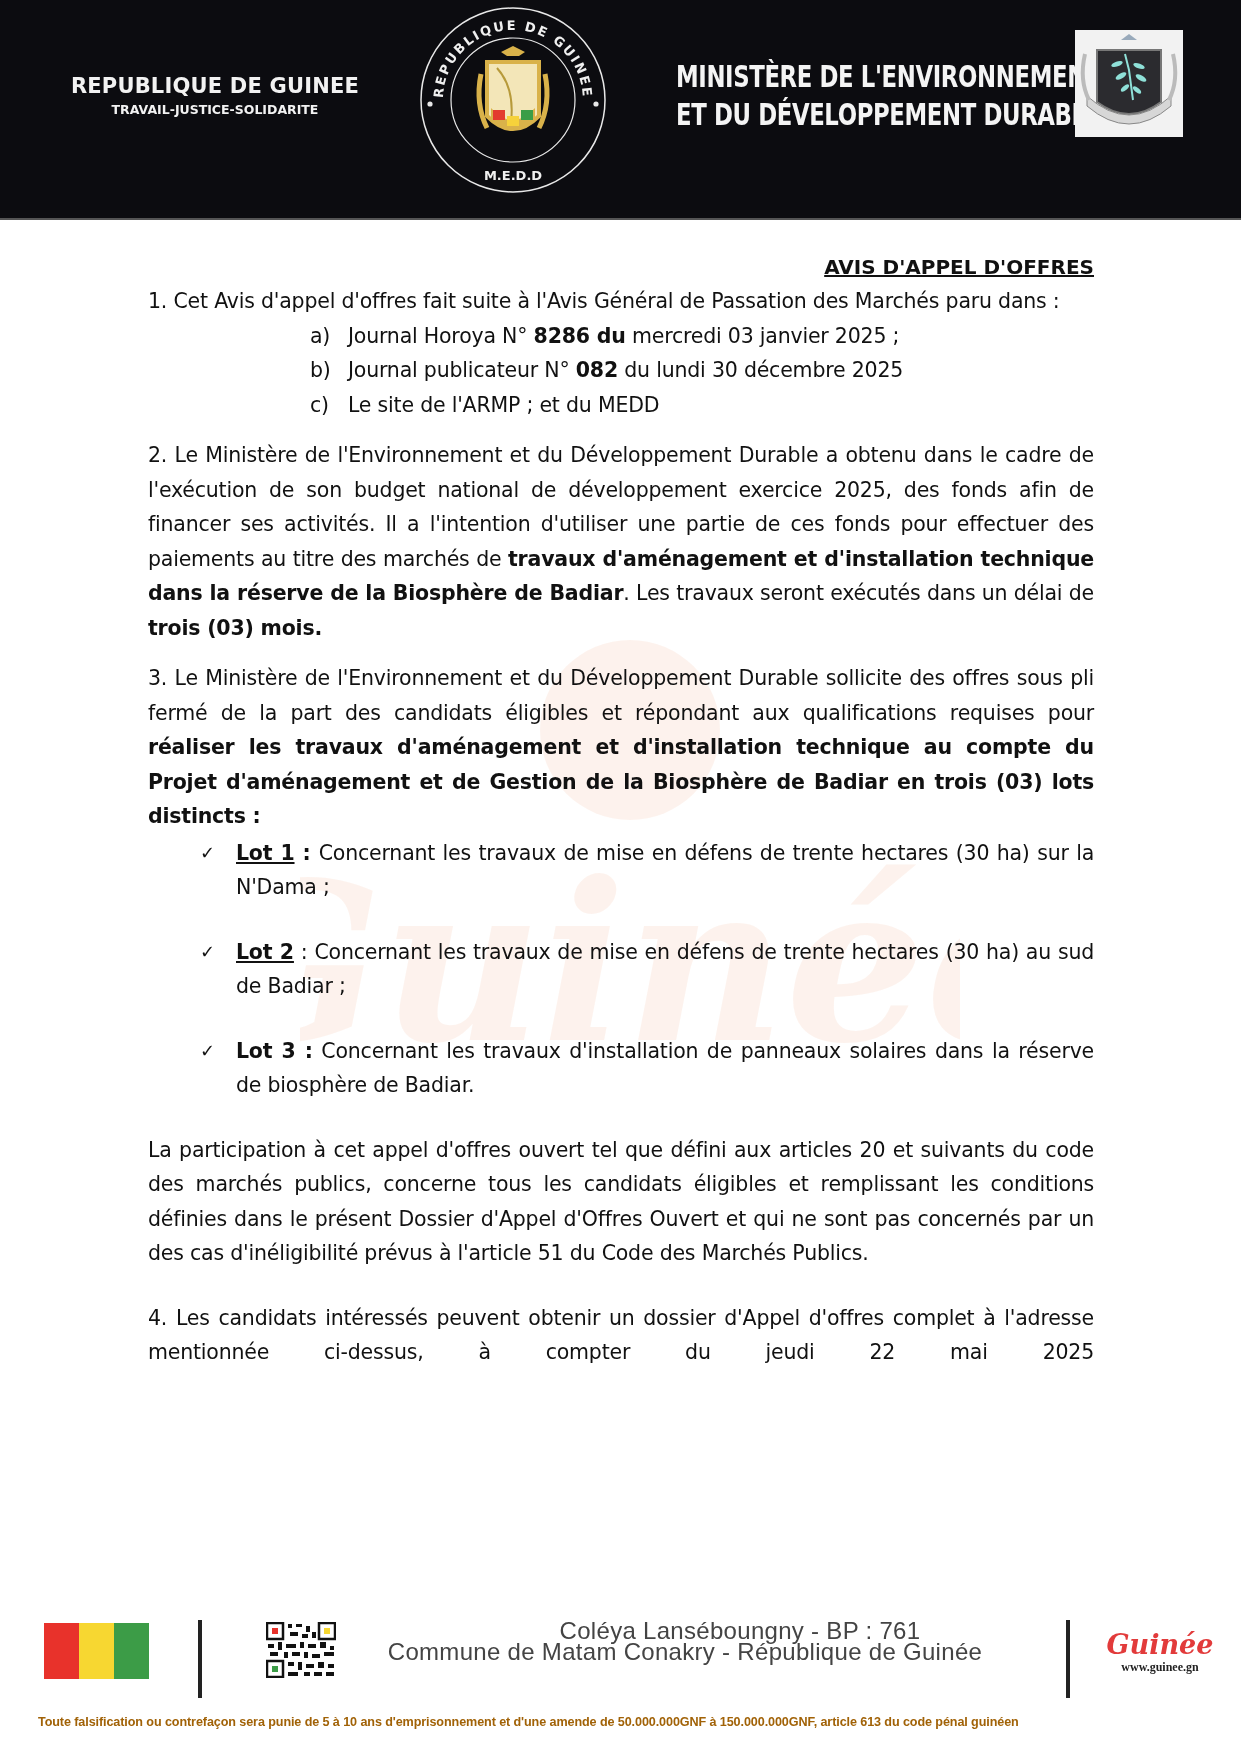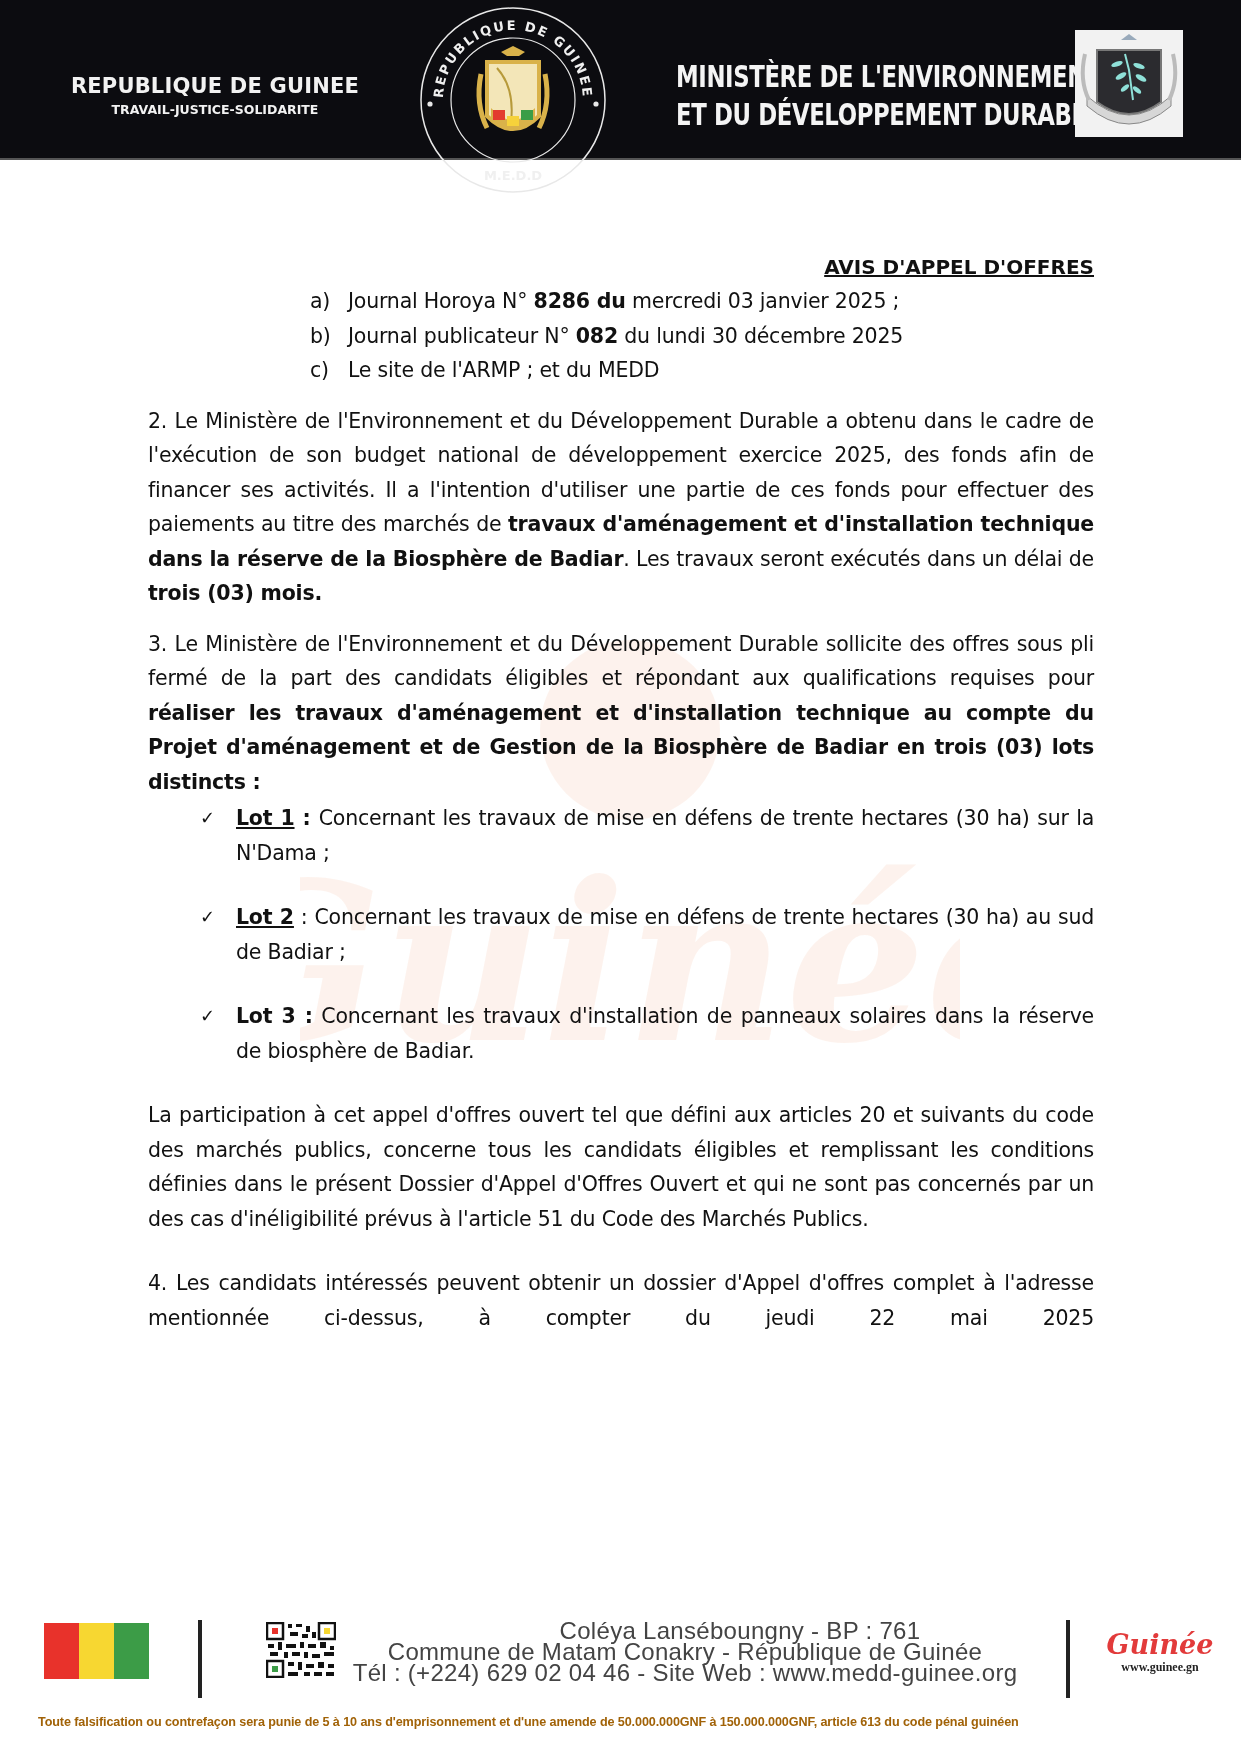--- a/index.html
+++ b/index.html
@@ -1,21 +1,21 @@
 <!DOCTYPE html>
 <html><head>
 <meta charset="utf-8">
 <style>
   * { box-sizing: border-box; margin: 0; padding: 0; }
   html, body { width: 1241px; height: 1755px; background: #ffffff; overflow: hidden; }
   body { position: relative; font-family: "DejaVu Sans", sans-serif; color: #111; }
 
   
   .header {
-    position: absolute; left: 0; top: 0; width: 1241px; height: 160px;
+    position: absolute; left: 0; top: 0; width: 1241px; height: 220px;
     background: #0c0c10;
     border-bottom: 2px solid #555;
   }
   .hdr-left {
     position: absolute; left: 60px; top: 74px; width: 310px; text-align: center; color: #f2f2f2;
   }
   .hdr-left .country {
     font-family: "DejaVu Sans", sans-serif; font-weight: bold; font-size: 21px; letter-spacing: 0.2px;
   }
   .hdr-left .motto {
@@ -149,20 +149,21 @@
 </div>
 
 <svg class="watermark" viewBox="0 0 660 520">
   <circle cx="330" cy="110" r="90" fill="#e76a2a"></circle>
   <text x="330" y="420" text-anchor="middle" font-family="DejaVu Serif, serif" font-style="italic" font-weight="bold" font-size="220" fill="#e76a2a">Guinée</text>
 </svg>
 
 <div class="content">
   <div class="title">AVIS D'APPEL D'OFFRES</div>
 
+  <div class="para">1. Cet Avis d'appel d'offres fait suite à l'Avis Général de Passation des Marchés paru dans :</div>
   <div class="sublist">
     <div class="sub">
       <span class="mark">a)</span>
       <span><span>Journal Horoya N° </span><b>8286 du</b><span> mercredi 03 janvier 2025 ;</span></span>
     </div>
     <div class="sub">
       <span class="mark">b)</span>
       <span><span>Journal publicateur N° </span><b>082</b><span> du lundi 30 décembre 2025</span></span>
     </div>
     <div class="sub">
@@ -244,21 +245,20 @@
       <rect x="22" y="50" width="10" height="4"></rect>
         <rect x="38" y="50" width="6" height="4"></rect>
         <rect x="48" y="50" width="8" height="4"></rect>
         <rect x="60" y="50" width="8" height="4"></rect>
     </g>
   </svg>
 
   <div class="address">
     <div>Coléya Lanséboungny - BP : 761</div>
     <div>Commune de Matam Conakry - République de Guinée</div>
-    <div>Tél : (+224) 629 02 04 46 - Site Web : www.medd-guinee.org</div>
   </div>
 
   <div class="vbar" style="left:1066px"></div>
 
   <div class="gn-logo">
     <div class="gn-word">Guinée</div>
     <div class="gn-url">www.guinee.gn</div>
   </div>
 
   <div class="legal">Toute falsification ou contrefaçon sera punie de 5 à 10 ans d'emprisonnement et d'une amende de 50.000.000GNF à 150.000.000GNF, article 613 du code pénal guinéen</div>

